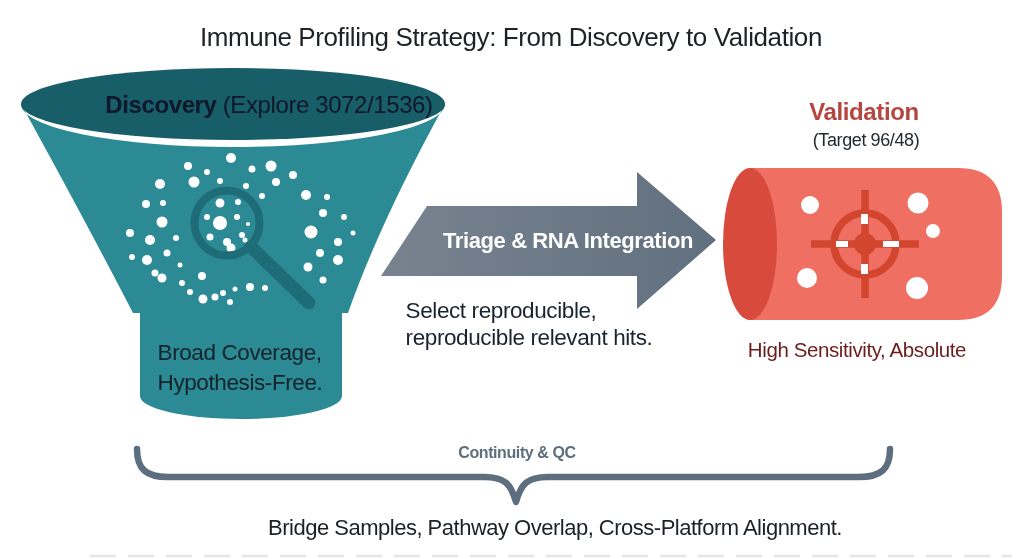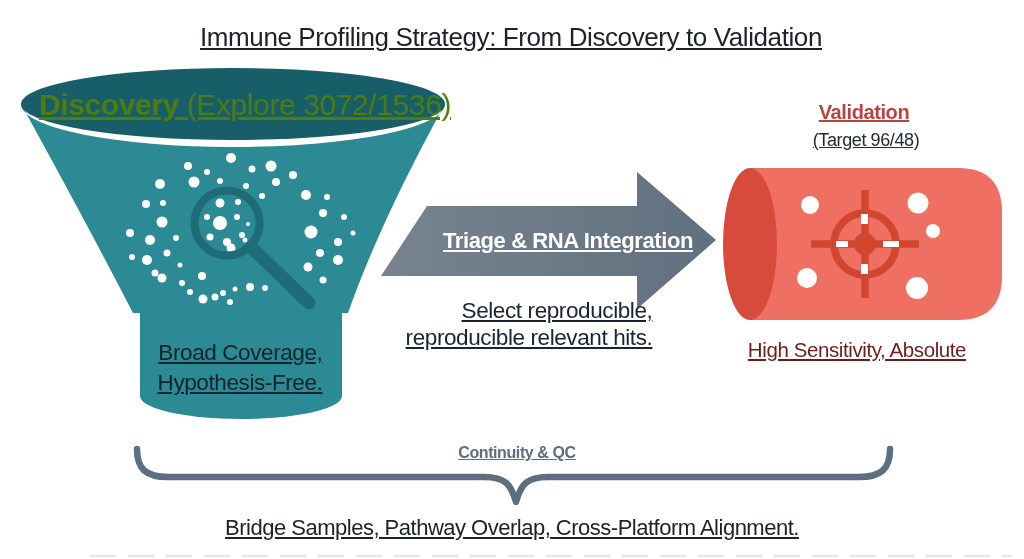--- a/index.html
+++ b/index.html
@@ -5,32 +5,32 @@
   :root{
     --teal:#2C8A95; --teal-dark:#185E69; --magnifier:#1E6C78;
     --arrow-light:#78838F; --arrow-dark:#61707F; --slate:#5D6E7E;
     --cylinder:#EF6F63; --cylinder-cap:#D84A3C; --crosshair:#D2452F;
     --validation-heading:#B7453F; --maroon:#6B1D1B; --ink:#1E2328;
   }
   html,body{margin:0;padding:0;}
   body{background:#ffffff;font-family:"Liberation Sans",sans-serif;}
   #stage{position:relative;width:1024px;height:559px;background:#ffffff;overflow:hidden;}
   #diagram-svg{position:absolute;left:0;top:0;}
-  .txt{position:absolute;transform:translateX(-50%);text-align:right;white-space:nowrap;letter-spacing:-0.4px;text-decoration:underline;}
+  .txt{position:absolute;transform:translateX(-50%);text-align:left;white-space:nowrap;letter-spacing:-0.4px;}
   .title{font-size:26px;line-height:30px;font-weight:500;color:#1d2227;}
-  .funnel-head{font-size:30px;line-height:28px;color:#4d7c0f;}
+  .funnel-head{font-size:24px;line-height:28px;color:#0f172a;margin-left:24px;}
   .funnel-head .b{font-weight:bold;}
   .funnel-cap{font-size:22.5px;line-height:30px;color:#14232B;}
   .arrow-label{font-size:22px;line-height:26px;font-weight:bold;color:#ffffff;}
   .triage-cap{font-size:22.5px;line-height:27px;color:#1A2430;}
-  .val-head{font-size:20px;line-height:28px;font-weight:bold;color:var(--validation-heading,#B7453F);}
+  .val-head{font-size:24px;line-height:28px;font-weight:bold;color:var(--validation-heading,#B7453F);}
   .val-sub{font-size:18px;line-height:28px;color:#212a31;}
   .val-cap{font-size:20.5px;line-height:26px;color:var(--maroon,#6B1D1B);}
   .cont-label{font-size:16px;line-height:26px;font-weight:bold;color:var(--slate,#5D6E7E);}
-  .bridge-cap{font-size:22px;line-height:26px;color:#1b2126;letter-spacing:-0.5px;}
+  .bridge-cap{font-size:22px;line-height:26px;color:#1b2126;letter-spacing:-0.5px;margin-left:43px;}
 
   .f-teal{fill:var(--teal,#2C8A95);}
   .f-teal-dark{fill:var(--teal-dark,#185E69);}
   .s-magnifier{stroke:var(--magnifier,#1E6C78);}
   .dot{fill:#ffffff;}
   .f-cyl{fill:var(--cylinder,#EF6F63);}
   .f-cap{fill:var(--cylinder-cap,#D84A3C);}
   .cross{stroke:var(--crosshair,#D2452F);}
   .cross-fill{fill:var(--crosshair,#D2452F);}
   .brace{stroke:var(--slate,#5D6E7E);}

